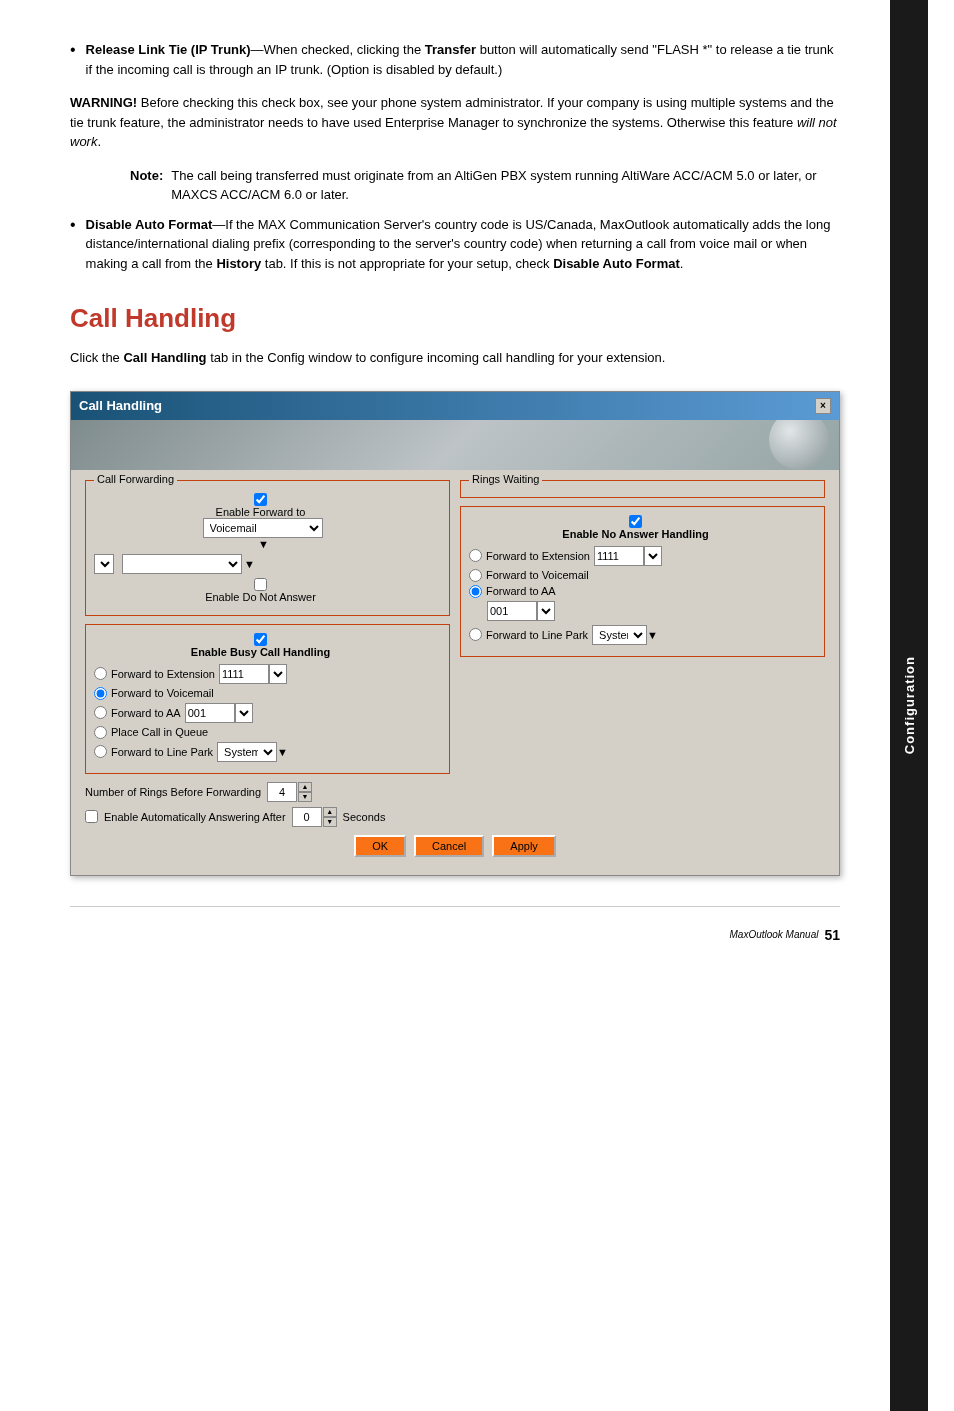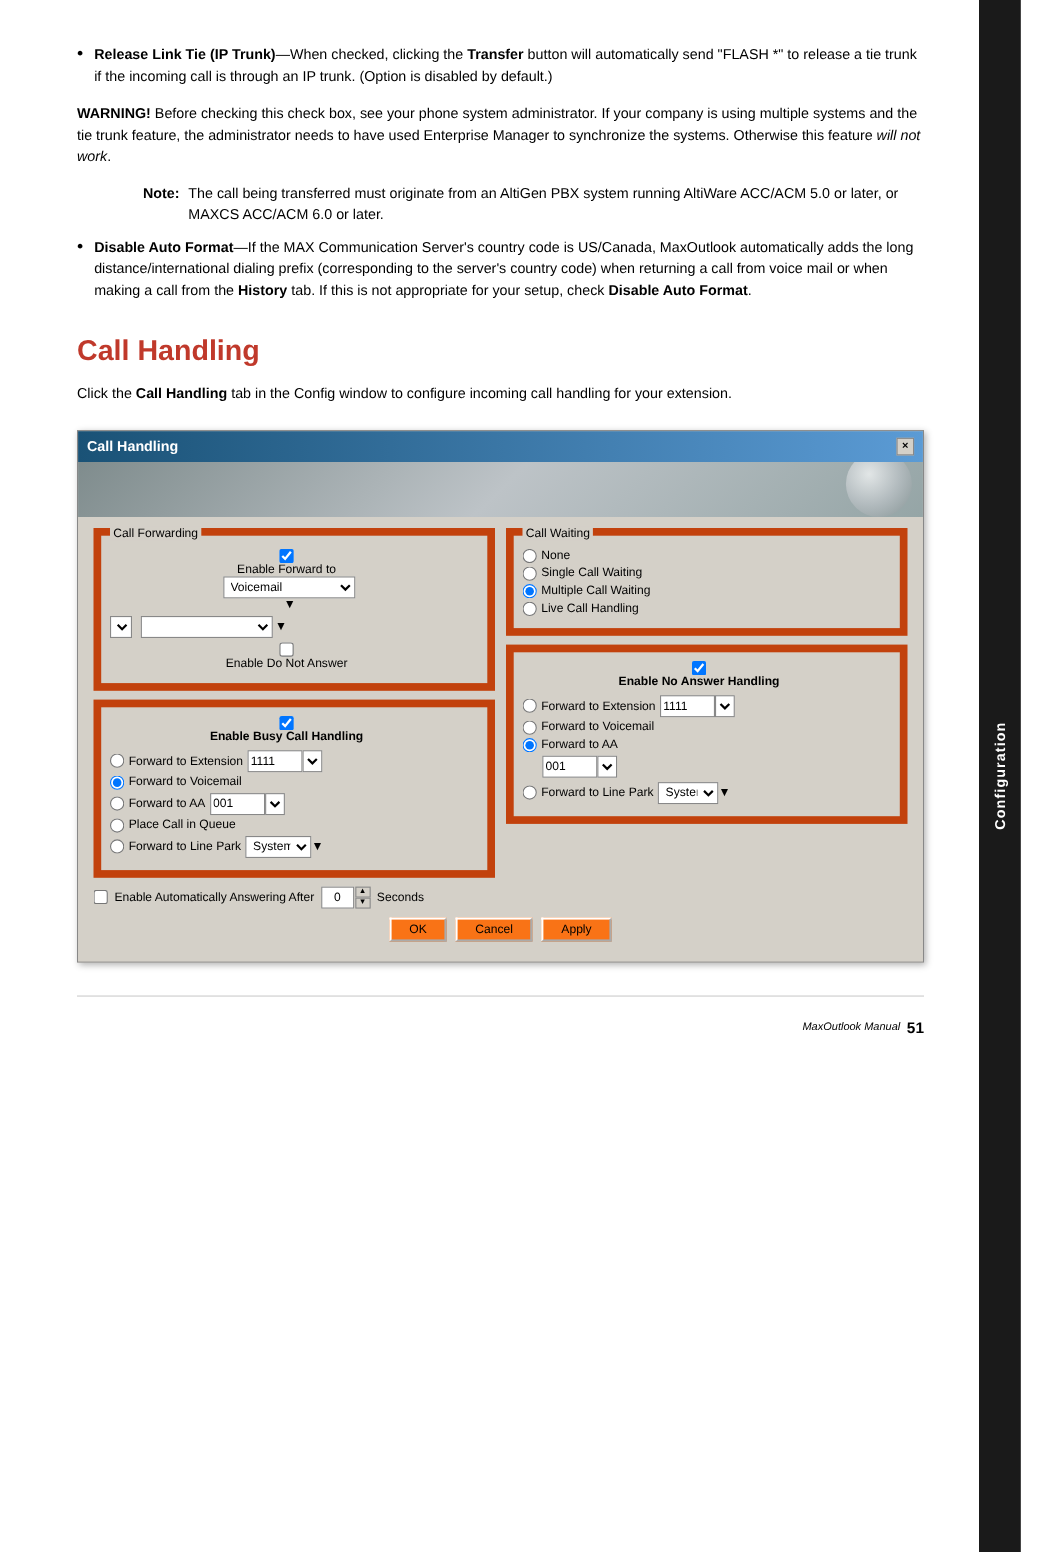--- a/index.html
+++ b/index.html
@@ -171,21 +171,21 @@
     .dialog-left-col {
       flex: 1;
     }
 
     .dialog-right-col {
       flex: 1;
     }
 
     
     .group-box {
-      border: 7px solid #c2410c;
+      border: 1px solid #c2410c;
       padding: 8px 18px 8px 8px;
       margin-bottom: 8px;
       position: relative;
       background: #d4d0c8;
     }
 
     .group-box-title {
       position: absolute;
       top: -8px;
       left: 8px;
@@ -442,57 +442,49 @@
               <div class="radio-row">
                 <input type="radio" name="busy" value="park" style="">
                 <label class="form-label">Forward to Line Park</label>
                 <select class="select-field" style="width:60px;">
                   <option>System</option>
                 </select>
                 <span style="font-size:11px;">▼</span>
               </div>
             </div>
 
+            <div style="display:flex; align-items:center; margin-bottom:5px; font-size:11px;">
+              <label style="margin-right:6px;">Number of Rings Before Forwarding</label>
+              <div class="spinner-container">
+                <input type="text" class="spinner-input" value="4" style="">
+                <div class="spinner-btns">
+                  <div class="spinner-btn">▲</div>
+                  <div class="spinner-btn">▼</div>
+                </div>
+              </div>
+            </div>
             <div style="display:flex; align-items:center; font-size:11px;">
               <input type="checkbox" style="">
               <label style="margin: 0 6px;">Enable Automatically Answering After</label>
               <div class="spinner-container">
                 <input type="text" class="spinner-input" value="0" style="">
                 <div class="spinner-btns">
                   <div class="spinner-btn">▲</div>
                   <div class="spinner-btn">▼</div>
                 </div>
               </div>
               <label style="margin-left:6px;">Seconds</label>
             </div>
 
           </div>
 
           <div class="dialog-right-col">
 
             <div class="group-box">
-              <span class="group-box-title">Call Waiting</span>
-              <div class="group-content">
-                <div class="radio-row">
-                  <input type="radio" name="callwait" value="none" style="">
-                  <label class="form-label">None</label>
-                </div>
-                <div class="radio-row">
-                  <input type="radio" name="callwait" value="single" style="">
-                  <label class="form-label">Single Call Waiting</label>
-                </div>
-                <div class="radio-row">
-                  <input type="radio" name="callwait" value="multiple" checked="" style="">
-                  <label class="form-label">Multiple Call Waiting</label>
-                </div>
-                <div class="radio-row">
-                  <input type="radio" name="callwait" value="live" style="">
-                  <label class="form-label">Live Call Handling</label>
-                </div>
-              </div>
+              <span class="group-box-title">Rings Waiting</span>
             </div>
 
             <div class="group-box">
               <div class="checkbox-row" style="margin-bottom:6px;">
                 <input type="checkbox" checked="" style="">
                 <label class="form-label bold">Enable No Answer Handling</label>
               </div>
               <div class="radio-row">
                 <input type="radio" name="noanswer" value="ext" style="">
                 <label class="form-label">Forward to Extension</label>

